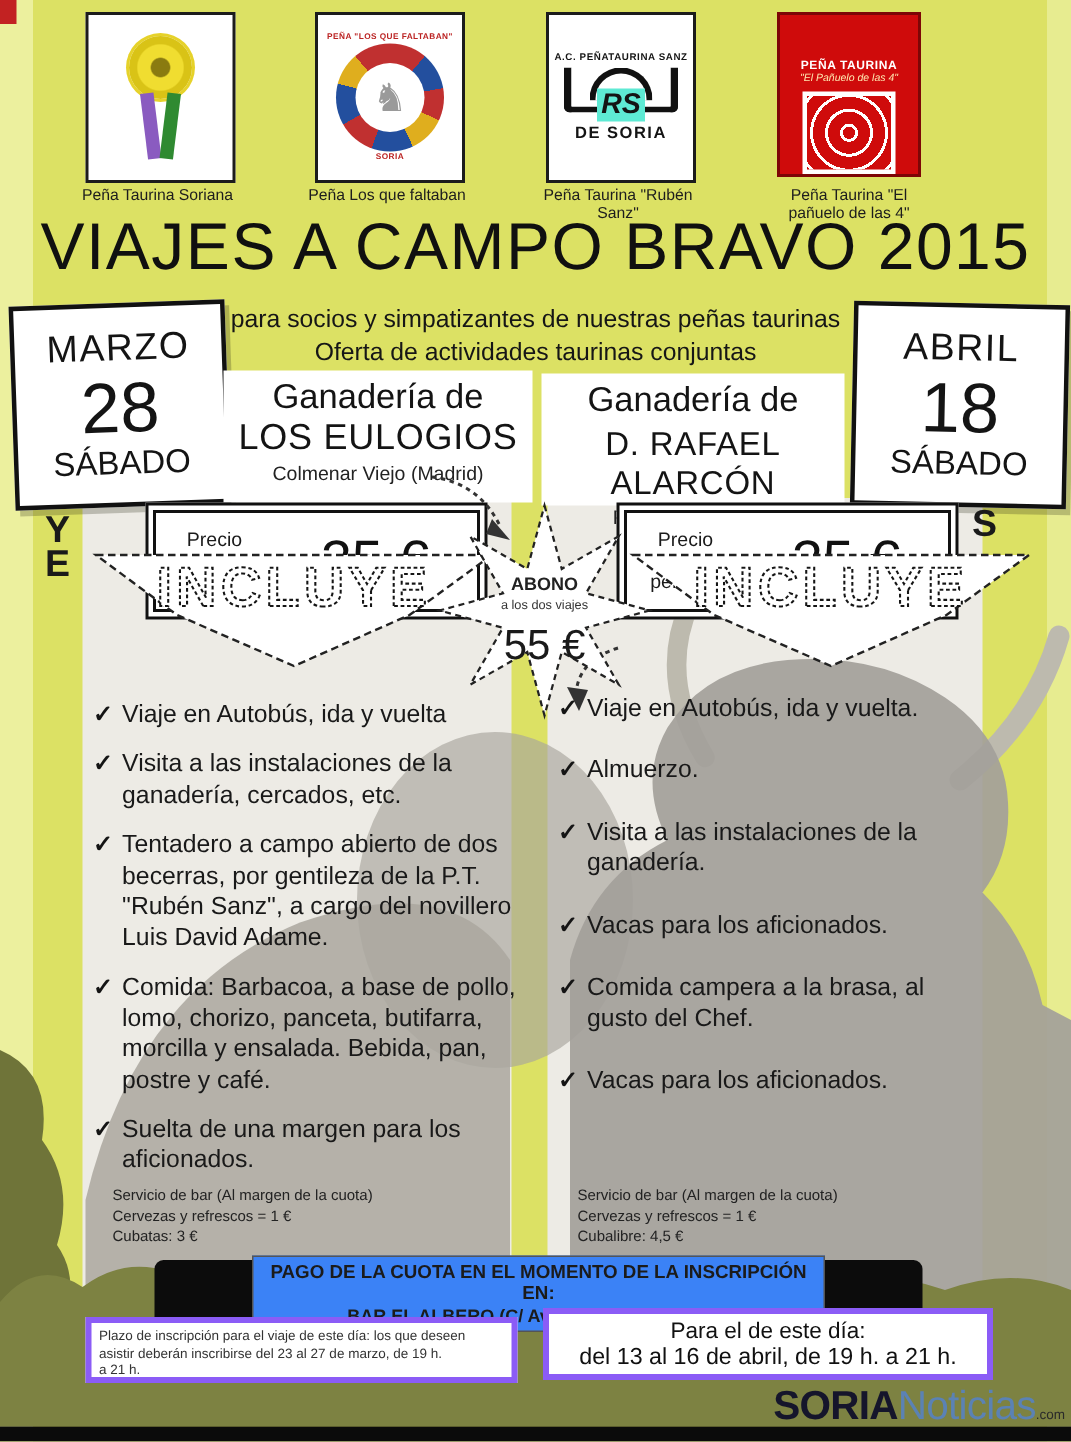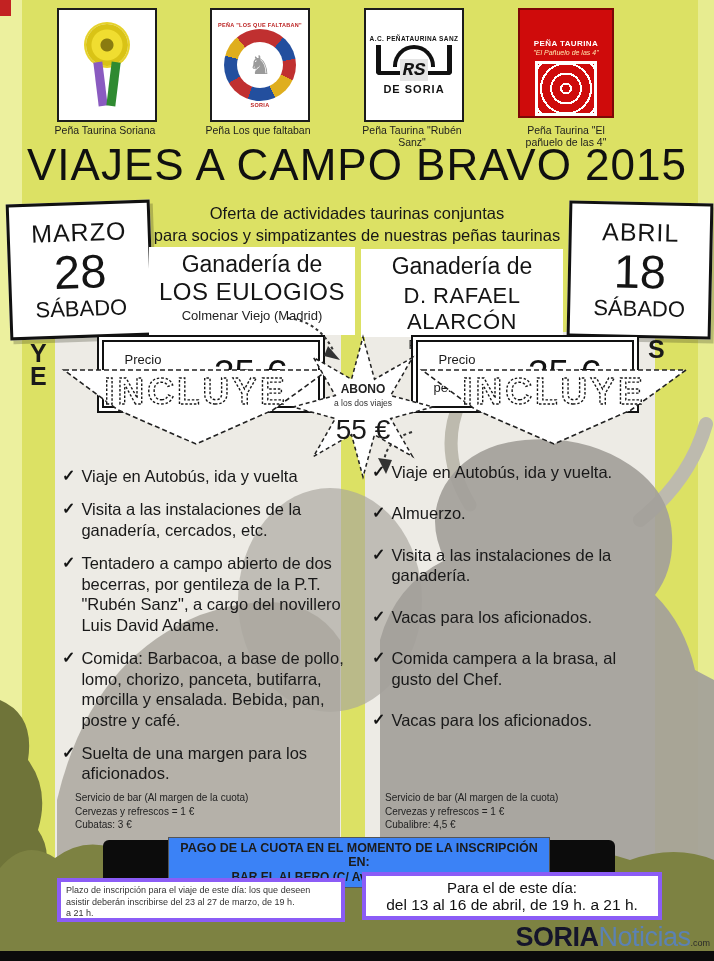--- a/index.html
+++ b/index.html
@@ -36,21 +36,21 @@
   .ring{width:72px;height:72px;border-radius:50%;margin:1px 0;
     background:conic-gradient(#c03030 0 40deg,#234f9e 40deg 80deg,#c03030 80deg 115deg,#dfae1e 115deg 155deg,#234f9e 155deg 200deg,#c03030 200deg 240deg,#234f9e 240deg 285deg,#dfae1e 285deg 320deg,#c03030 320deg 360deg);
     display:flex;align-items:center;justify-content:center;}
   .ring-inner{width:46px;height:46px;border-radius:50%;background:#fff;display:flex;align-items:center;justify-content:center;
     font-size:26px;color:#9a9a9a;}
   
   .rs-arc{font-size:6.5px;font-weight:bold;letter-spacing:.4px;white-space:nowrap;}
   .rs-bridge{width:66px;height:26px;border-bottom:4px solid #111;border-left:5px solid #111;border-right:5px solid #111;
     border-radius:0 0 4px 4px;position:relative;margin-top:3px;}
   .rs-bridge::before{content:"";position:absolute;left:12px;right:12px;top:0;height:18px;border:4px solid #111;border-bottom:none;border-radius:26px 26px 0 0;}
-  .rs-mono{font-family:Liberation Mono, monospace;font-style:italic;font-weight:bold;font-size:19px;margin-top:-16px;background:#e5e5e5;padding:0 3px;position:relative;}
+  .rs-mono{font-family:Liberation Sans, sans-serif;font-style:italic;font-weight:bold;font-size:19px;margin-top:-16px;background:#5eead4;padding:0 3px;position:relative;}
   .rs-bottom{font-weight:bold;font-size:11px;margin-top:2px;letter-spacing:1px;}
   
   .logo-box.red{background:#cf0b0b;border-color:#7d0606;justify-content:flex-start;padding-top:5px;box-sizing:border-box;}
   .red-l1{color:#fff;font-size:8px;font-weight:bold;letter-spacing:.4px;margin-top:24px;}
   .red-l2{color:#ffe9b0;font-size:7px;font-style:italic;margin-top:1px;white-space:nowrap;}
   .red-emblem{margin-top:5px;width:56px;height:54px;border:3px solid #fff;background:
     repeating-radial-gradient(circle at 50% 50%, #cf0b0b 0 4px, #fff 4px 6px, #cf0b0b 6px 10px);}
 
   
   .title{position:absolute;left:0;right:0;top:140px;text-align:center;font-size:44px;letter-spacing:1px;color:#101010;z-index:2;white-space:nowrap;}
@@ -179,22 +179,22 @@
 
   <div class="logo-box red" style="left:518px">
     <div class="red-l1">PEÑA TAURINA</div>
     <div class="red-l2">"El Pañuelo de las 4"</div>
     <div class="red-emblem"></div>
   </div>
   <div class="logo-caption" style="left:508px">Peña Taurina "El pañuelo de las 4"</div>
 
   <div class="title">VIAJES A CAMPO BRAVO 2015</div>
   <div class="subtitle">
+    <div>para socios y simpatizantes de nuestras peñas taurinas</div>
     <div>Oferta de actividades taurinas conjuntas</div>
-    <div>para socios y simpatizantes de nuestras peñas taurinas</div>
   </div>
 
   <div class="date-box left">
     <div class="date-month">MARZO</div>
     <div class="date-day">28</div>
     <div class="date-weekday">SÁBADO</div>
   </div>
   <div class="date-box right">
     <div class="date-month">ABRIL</div>
     <div class="date-day">18</div>

